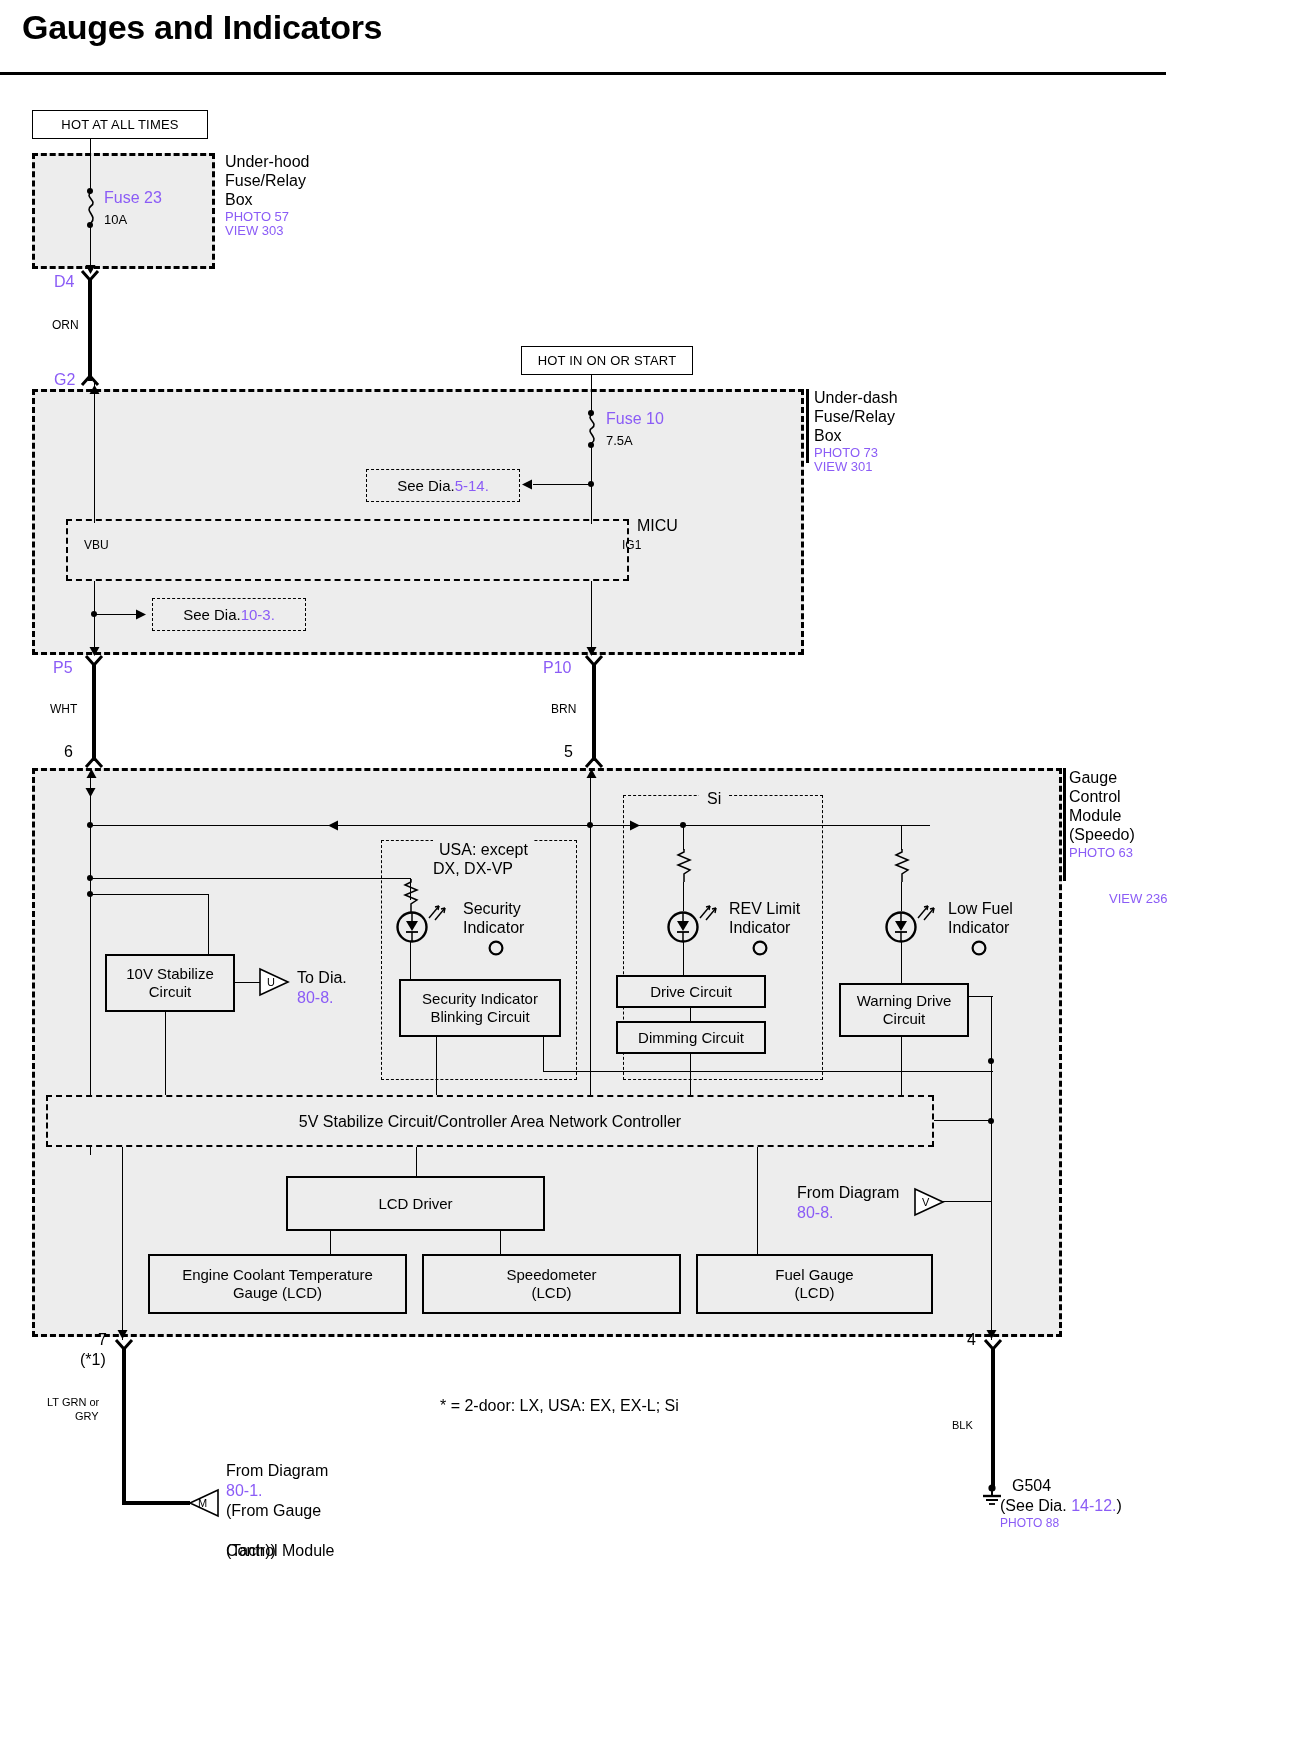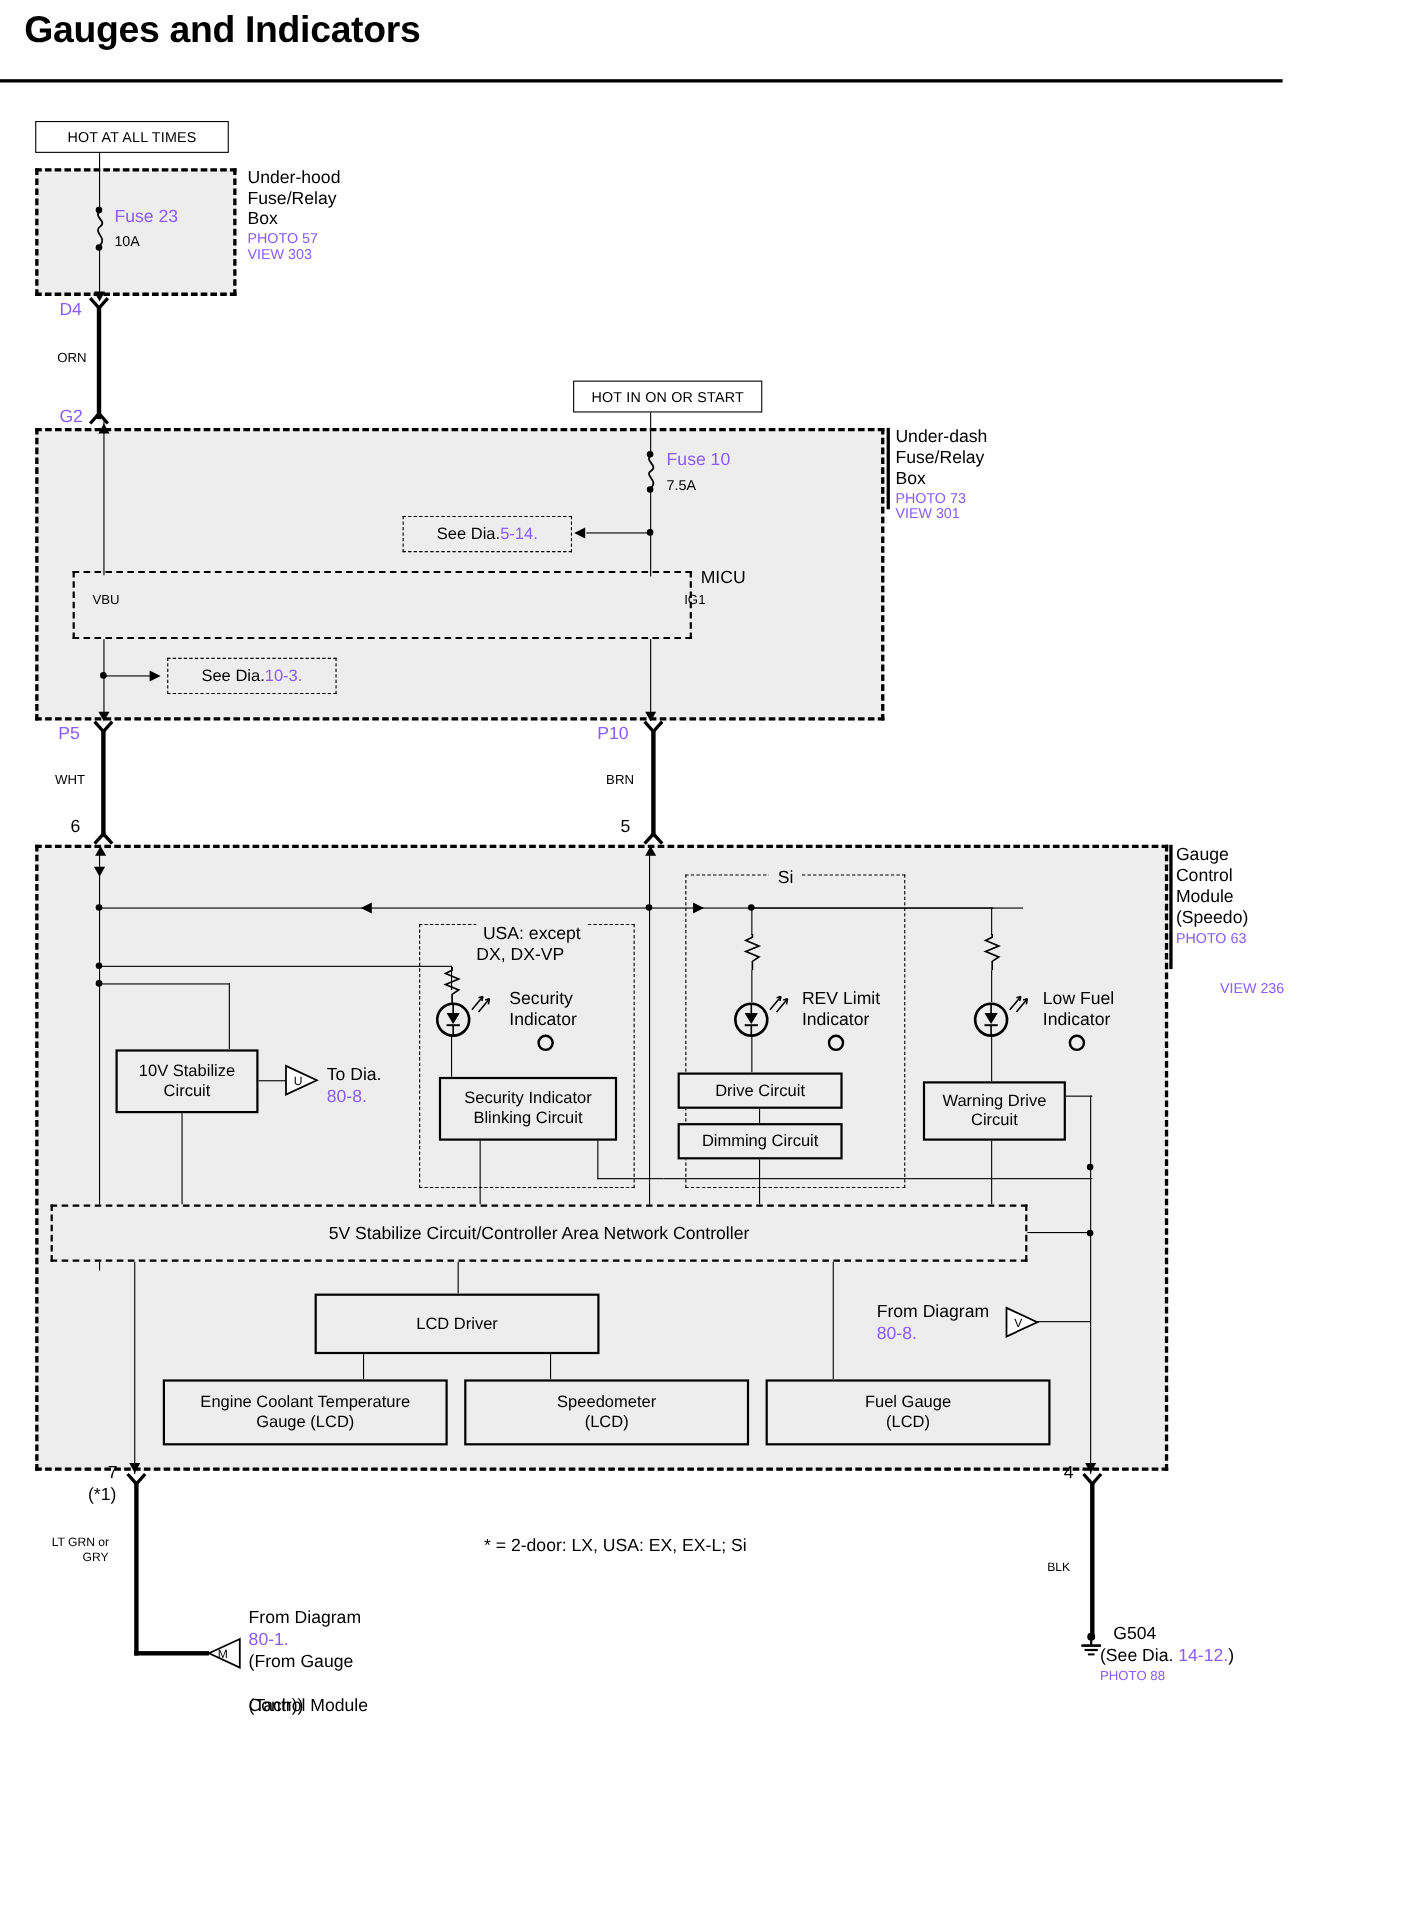--- a/index.html
+++ b/index.html
@@ -385,21 +385,21 @@
     <div>Engine Coolant Temperature</div>
     <div>Gauge (LCD)</div>
   </div>
 </div>
 <div class="abs solid-box" style="left:422px; top:1254px; width:259px; height:60px;">
   <div>
     <div>Speedometer</div>
     <div>(LCD)</div>
   </div>
 </div>
-<div class="abs solid-box" style="left:696px; top:1254px; width:259px; height:60px;">
+<div class="abs solid-box" style="left:696px; top:1254px; width:237px; height:60px;">
   <div>
     <div>Fuel Gauge</div>
     <div>(LCD)</div>
   </div>
 </div>
 
 <svg class="abs" style="left:116px; top:1328px;" width="13" height="12">
   <path d="M6.5,11 L1.5,2 L11.5,2 Z" fill="#000"></path>
 </svg>
 <div class="abs wire-v" style="left:991px; top:1206px; height:134px;"></div>

